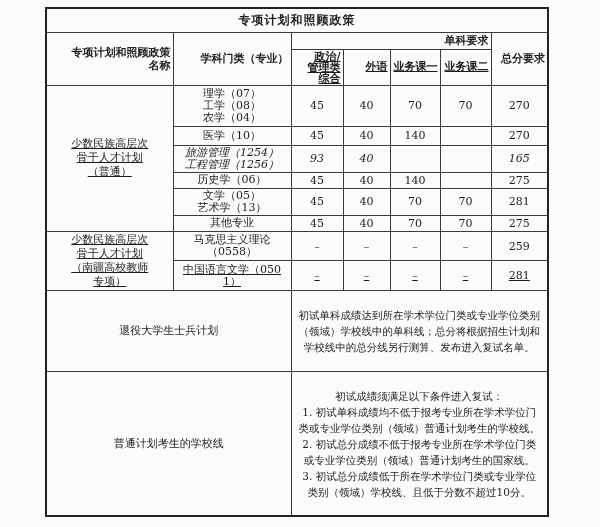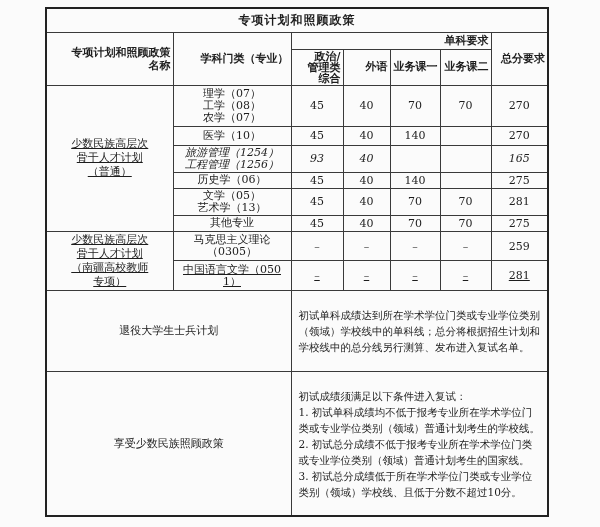--- a/index.html
+++ b/index.html
@@ -20,34 +20,34 @@
   td{
     border:1px solid #3a3a3a;
     text-align:center;
     vertical-align:middle;
     font-size:11px;
     line-height:1.2;
     padding:1px 2px;
     overflow:hidden;
     word-break:break-all;
   }
-  tr.r0{height:24px;} tr.r1{height:17px;} tr.r2{height:33px;}
+  tr.r0{height:24px;} tr.r1{height:17px;} tr.r2{height:33px;text-decoration:underline;}
   tr.r3{height:41px;} tr.r4{height:19px;} tr.r5{height:23px;font-style:italic;}
   tr.r6{height:15px;} tr.r7{height:25px;} tr.r8{height:15px;padding-left:8px;}
   tr.r9{height:27px;} tr.r10{height:27px;text-decoration:underline;}
   tr.r11{height:81px;} tr.r12{height:145px;}
   .title{font-weight:bold;font-size:12px;letter-spacing:1px;}
   .hd{font-weight:bold;text-align:right;}
   .hd div{line-height:13px;}
   .tight div{line-height:11px;}
   .subj div{line-height:12px;}
   .gname div{line-height:14px;text-decoration:underline;}
   .dash{color:#555;}
   .longtext{
-    text-align:left;
+    text-align:center;
     vertical-align:middle;
     padding:5px 7px;
     font-size:10.5px;
   }
   .longtext div{line-height:16px;}
 </style>
 </head>
 <body>
 
 <div class="page">
@@ -89,21 +89,21 @@
 
     <tr class="r3">
       <td rowspan="6" class="gname">
         <div>少数民族高层次</div>
         <div>骨干人才计划</div>
         <div>（普通）</div>
       </td>
       <td class="subj">
         <div>理学（07）</div>
         <div>工学（08）</div>
-        <div>农学（07）</div>
+        <div>农学（04）</div>
       </td>
       <td>45</td>
       <td>40</td>
       <td>70</td>
       <td>70</td>
       <td>270</td>
     </tr>
     <tr class="r4">
       <td class="subj">
         <div>医学（10）</div>
@@ -159,21 +159,21 @@
 
     <tr class="r9">
       <td rowspan="2" class="gname">
         <div>少数民族高层次</div>
         <div>骨干人才计划</div>
         <div>（南疆高校教师</div>
         <div>专项）</div>
       </td>
       <td class="subj">
         <div>马克思主义理论</div>
-        <div>（0305）</div>
+        <div>（0558）</div>
       </td>
       <td class="dash">–</td>
       <td class="dash">–</td>
       <td class="dash">–</td>
       <td class="dash">–</td>
       <td>259</td>
     </tr>
     <tr class="r10">
       <td class="subj">
         <div>中国语言文学（0501）</div>
@@ -186,21 +186,21 @@
     </tr>
 
     <tr class="r11">
       <td colspan="2">退役大学生士兵计划</td>
       <td colspan="5" class="longtext">
         <div>初试单科成绩达到所在学术学位门类或专业学位类别（领域）学校线中的单科线；总分将根据招生计划和学校线中的总分线另行测算、发布进入复试名单。</div>
       </td>
     </tr>
 
     <tr class="r12">
-      <td colspan="2">享受少数民族照顾政策</td>
+      <td colspan="2">普通计划考生的学校线</td>
       <td colspan="5" class="longtext">
         <div>初试成绩须满足以下条件进入复试：</div>
         <div>1. 初试单科成绩均不低于报考专业所在学术学位门类或专业学位类别（领域）普通计划考生的学校线。</div>
         <div>2. 初试总分成绩不低于报考专业所在学术学位门类或专业学位类别（领域）普通计划考生的国家线。</div>
         <div>3. 初试总分成绩低于所在学术学位门类或专业学位类别（领域）学校线、且低于分数不超过10分。</div>
       </td>
     </tr>
   </tbody>
     </table>
 </div>

